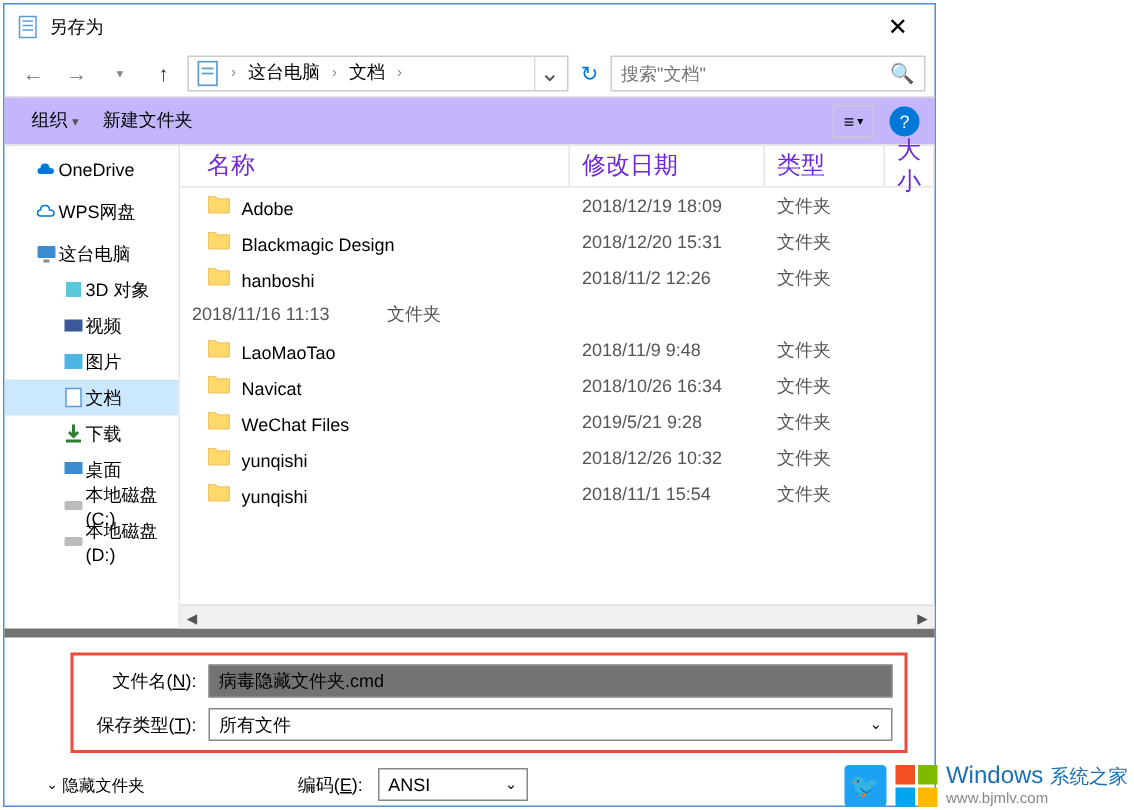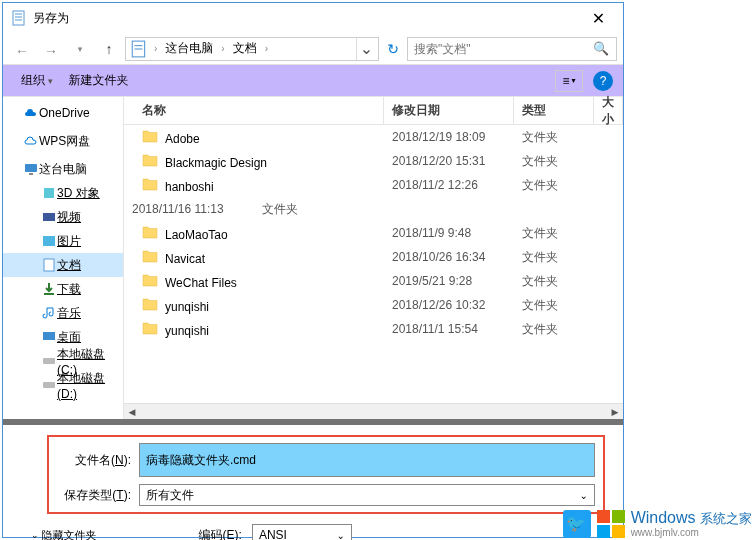--- a/index.html
+++ b/index.html
@@ -33,26 +33,26 @@
     .help-btn { width: 20px; height: 20px; border-radius: 50%; background: #0078d7; color: #fff; display: flex; align-items: center; justify-content: center; font-size: 12px; margin-left: 10px; cursor: pointer; }
     
     .body-area { display: flex; height: 322px; }
     
     .sidebar { width: 170px; border-right: 1px solid #e5e5e5; overflow-y: auto; overflow-x: hidden; position: relative; }
     .sidebar::-webkit-scrollbar { width: 16px; }
     .sidebar::-webkit-scrollbar-track { background: #f0f0f0; }
     .sidebar::-webkit-scrollbar-thumb { background: #c0c0c0; }
     .tree-item { display: flex; align-items: center; height: 24px; font-size: 12px; padding-left: 10px; cursor: pointer; gap: 0; }
     .tree-item.root { padding-left: 20px; margin-top: 4px; }
-    .tree-item.child { padding-left: 38px; text-decoration: underline; }
+    .tree-item.child { padding-left: 38px; }
     .tree-item.selected { background: #cce8ff; }
     .tree-icon { width: 16px; height: 16px; display: flex; align-items: center; justify-content: center; flex-shrink: 0; }
     
     .file-area { flex: 1; display: flex; flex-direction: column; }
-    .columns { height: 28px; display: flex; align-items: center; border-bottom: 1px solid #e5e5e5; font-size: 12px; color: #404040; font-weight: bold; }
+    .columns { height: 28px; display: flex; align-items: center; border-bottom: 1px solid #e5e5e5; font-size: 16px; color: #6d28d9; }
     .col { padding: 0 8px; border-right: 1px solid #e5e5e5; height: 100%; display: flex; align-items: center; }
     .col-name { width: 260px; }
     .col-date { width: 130px; }
     .col-type { width: 80px; }
     .col-size { flex: 1; }
     
     .file-list { flex: 1; overflow: auto; }
     .file-row { display: flex; align-items: center; height: 24px; font-size: 12px; cursor: pointer; }
     .cell-name { width: 260px; padding-left: 18px; display: flex; align-items: flex-end; gap: 7px; }
     .cell-date { width: 130px; padding: 0 8px; color: #555; }
@@ -61,21 +61,21 @@
     
     .h-scroll { height: 16px; background: #f0f0f0; border-top: 1px solid #e0e0e0; display: flex; align-items: center; }
     .h-scroll-arrow { width: 16px; text-align: center; font-size: 9px; color: #555; cursor: pointer; }
     
     .bottom-panel { border-top: 6px solid #737373; padding: 10px 14px 8px 14px; }
     .highlight-box { border: 2px solid #e74c3c; padding: 6px 8px; margin-left: 30px; margin-right: 4px; }
     .field-row { display: flex; align-items: center; margin-bottom: 7px; gap: 8px; }
     .field-row:last-child { margin-bottom: 0; }
     .field-label { font-size: 12px; width: 74px; text-align: right; }
     .field-label u { text-decoration: underline; }
-    .field-input { flex: 1; height: 22px; border: 1px solid #888; padding: 16px 6px; font-size: 12px; background: #7dd3fc; }
+    .field-input { flex: 1; height: 22px; border: 1px solid #888; padding: 4px 6px; font-size: 12px; background: #737373; }
     .field-select { flex: 1; height: 22px; border: 1px solid #888; padding: 0 6px; font-size: 12px; background: #fff; display: flex; align-items: center; justify-content: space-between; cursor: pointer; }
     
     .footer { display: flex; align-items: center; padding: 10px 14px 0 14px; gap: 10px; }
     .expand-btn { font-size: 11px; cursor: pointer; display: flex; align-items: center; gap: 3px; }
     .enc-label { font-size: 12px; margin-left: 92px; }
     .enc-select { width: 100px; height: 22px; border: 1px solid #888; padding: 0 6px; font-size: 12px; display: flex; align-items: center; justify-content: space-between; cursor: pointer; background: #fff; }
     
     .watermark { position: absolute; right: 4px; bottom: 2px; display: flex; align-items: center; gap: 6px; pointer-events: none; }
     .wm-sq { width: 28px; height: 28px; border-radius: 3px; display: flex; align-items: center; justify-content: center; color: #fff; font-size: 16px; }
     .wm-tw { background: #1da1f2; }
@@ -202,28 +202,20 @@
           <span class="tree-icon">
             <svg width="16" height="16">
               <path d="M8 2 v8 M5 7 l3 3 l3 -3 M3 13 h10" stroke="#2e7d32" stroke-width="2" fill="none"></path>
             </svg>
           </span>
           <span>下载</span>
         </div>
       <div class="tree-item child">
           <span class="tree-icon">
             <svg width="16" height="16">
-              <path d="M6 3 v8 a2 2 0 1 1 -2 -2 M6 3 h6 v6 a2 2 0 1 1 -2 -2" stroke="#0078d7" fill="none"></path>
-            </svg>
-          </span>
-          <span>音乐</span>
-        </div>
-      <div class="tree-item child">
-          <span class="tree-icon">
-            <svg width="16" height="16">
               <rect x="2" y="3" width="12" height="8" fill="#3b8dd0"></rect>
             </svg>
           </span>
           <span>桌面</span>
         </div>
       <div class="tree-item child">
           <span class="tree-icon">
             <svg width="16" height="16">
               <rect x="2" y="5" width="12" height="6" fill="#bbb" rx="1"></rect>
             </svg>

